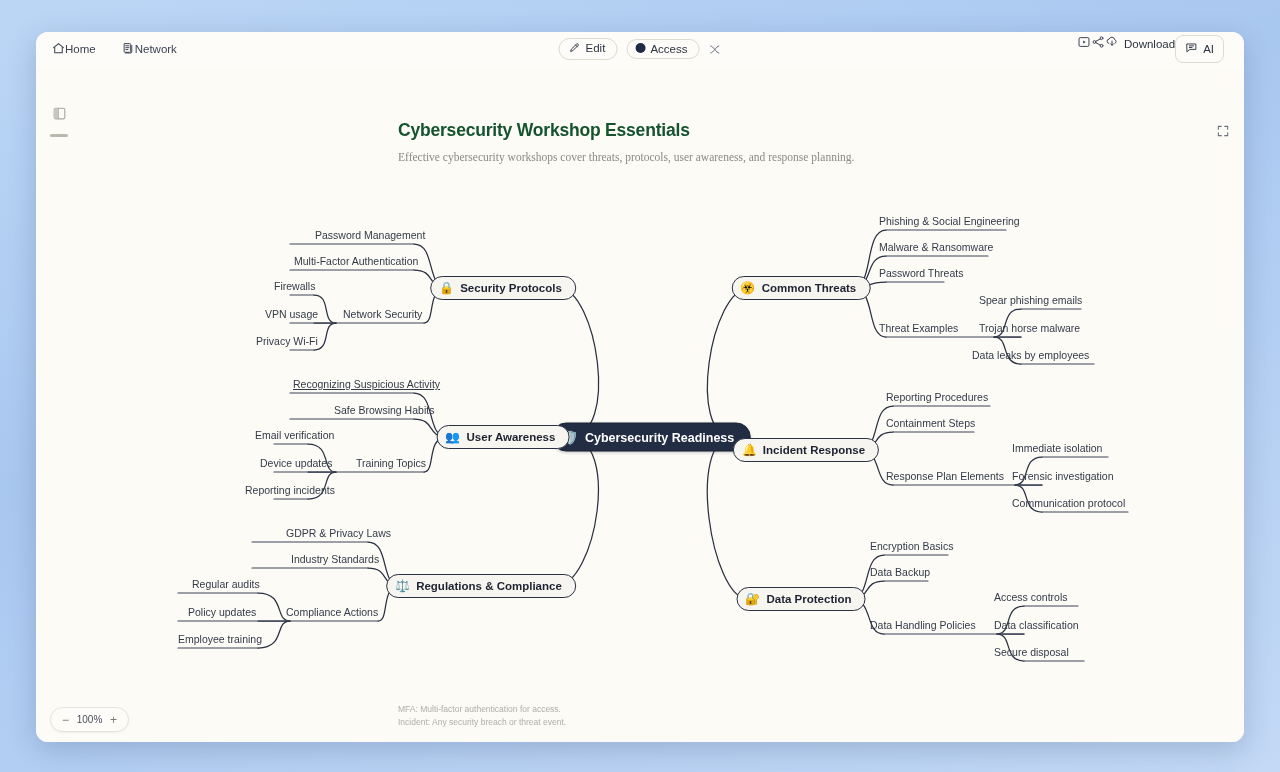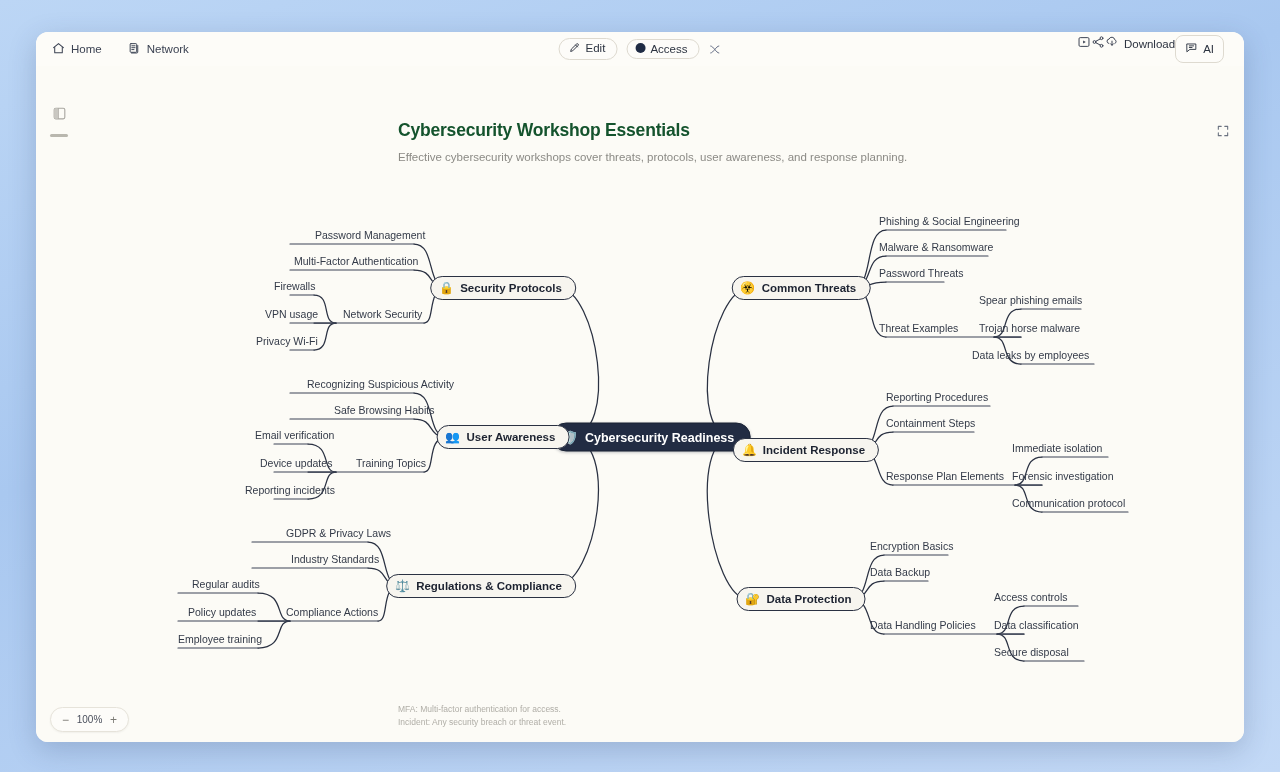--- a/index.html
+++ b/index.html
@@ -28,21 +28,21 @@
   
   #topbar {
     height: 34px; flex: 0 0 34px;
     background: #fdfcf8;
     display: flex; align-items: center;
     padding: 0 12px;
     position: relative;
   }
   .tb-left { display: flex; align-items: center; gap: 18px; }
   .tb-item {
-    display: flex; align-items: center; gap: 6px;
+    display: flex; align-items: center; gap: 0;
     font-size: 11.5px; color: #3b4252;
     cursor: pointer; border-radius: 5px; padding: 3px 4px;
   }
   .tb-center {
     position: absolute; left: 50%; transform: translateX(-50%);
     display: flex; align-items: center; gap: 9px;
   }
   .pill {
     display: flex; gap: 5px;
     border: 1px solid #dedad0;
@@ -82,21 +82,21 @@
   .sb-bar { width: 18px; height: 3px; border-radius: 2px; background: #b9b7ae; }
 
   #expand-btn { position: absolute; right: 14px; top: 58px; cursor: pointer; }
 
   #title-block { position: absolute; left: 362px; top: 54px; }
   #doc-title {
     font-size: 17.5px; font-weight: bold; color: #14532d;
     letter-spacing: -.2px;
   }
   #doc-subtitle {
-    margin-top: 10px; font-size: 11.5px; color: #8b8a85;
+    margin-top: 10px; font-size: 11.5px; color: #8b8a85; font-family: Liberation Serif, serif;
   }
 
   #mindmap { position: absolute; inset: 0; }
   #mindmap svg { position: absolute; left: 0; top: 0; }
 
   .node {
     position: absolute;
     display: flex; align-items: center; gap: 6px;
     border-radius: 999px;
     white-space: nowrap;
@@ -388,21 +388,21 @@
         <span>Data Protection</span>
       </div>
 
       <div class="leaf" style="left: 279px; top: 178px; white-space: nowrap;"><span>Password Management</span></div>
       <div class="leaf" style="left: 258px; top: 204px; white-space: nowrap;"><span>Multi-Factor Authentication</span></div>
       <div class="leaf" style="left: 307px; top: 257px; white-space: nowrap;"><span>Network Security</span></div>
       <div class="leaf" style="left: 238px; top: 229px; white-space: nowrap;"><span>Firewalls</span></div>
       <div class="leaf" style="left: 229px; top: 257px; white-space: nowrap;"><span>VPN usage</span></div>
       <div class="leaf" style="left: 220px; top: 284px; white-space: nowrap;"><span>Privacy Wi-Fi</span></div>
 
-      <div class="leaf" style="left: 271px; top: 327px; white-space: nowrap;"><span>Recognizing Suspicious Activity</span></div>
+      <div class="leaf" style="left: 257px; top: 327px; white-space: nowrap; text-decoration: underline;"><span>Recognizing Suspicious Activity</span></div>
       <div class="leaf" style="left: 298px; top: 353px; white-space: nowrap;"><span>Safe Browsing Habits</span></div>
       <div class="leaf" style="left: 320px; top: 406px; white-space: nowrap;"><span>Training Topics</span></div>
       <div class="leaf" style="left: 219px; top: 378px; white-space: nowrap;"><span>Email verification</span></div>
       <div class="leaf" style="left: 224px; top: 406px; white-space: nowrap;"><span>Device updates</span></div>
       <div class="leaf" style="left: 209px; top: 433px; white-space: nowrap;"><span>Reporting incidents</span></div>
 
       <div class="leaf" style="left: 250px; top: 476px; white-space: nowrap;"><span>GDPR &amp; Privacy Laws</span></div>
       <div class="leaf" style="left: 255px; top: 502px; white-space: nowrap;"><span>Industry Standards</span></div>
       <div class="leaf" style="left: 250px; top: 555px; white-space: nowrap;"><span>Compliance Actions</span></div>
       <div class="leaf" style="left: 156px; top: 527px; white-space: nowrap;"><span>Regular audits</span></div>

